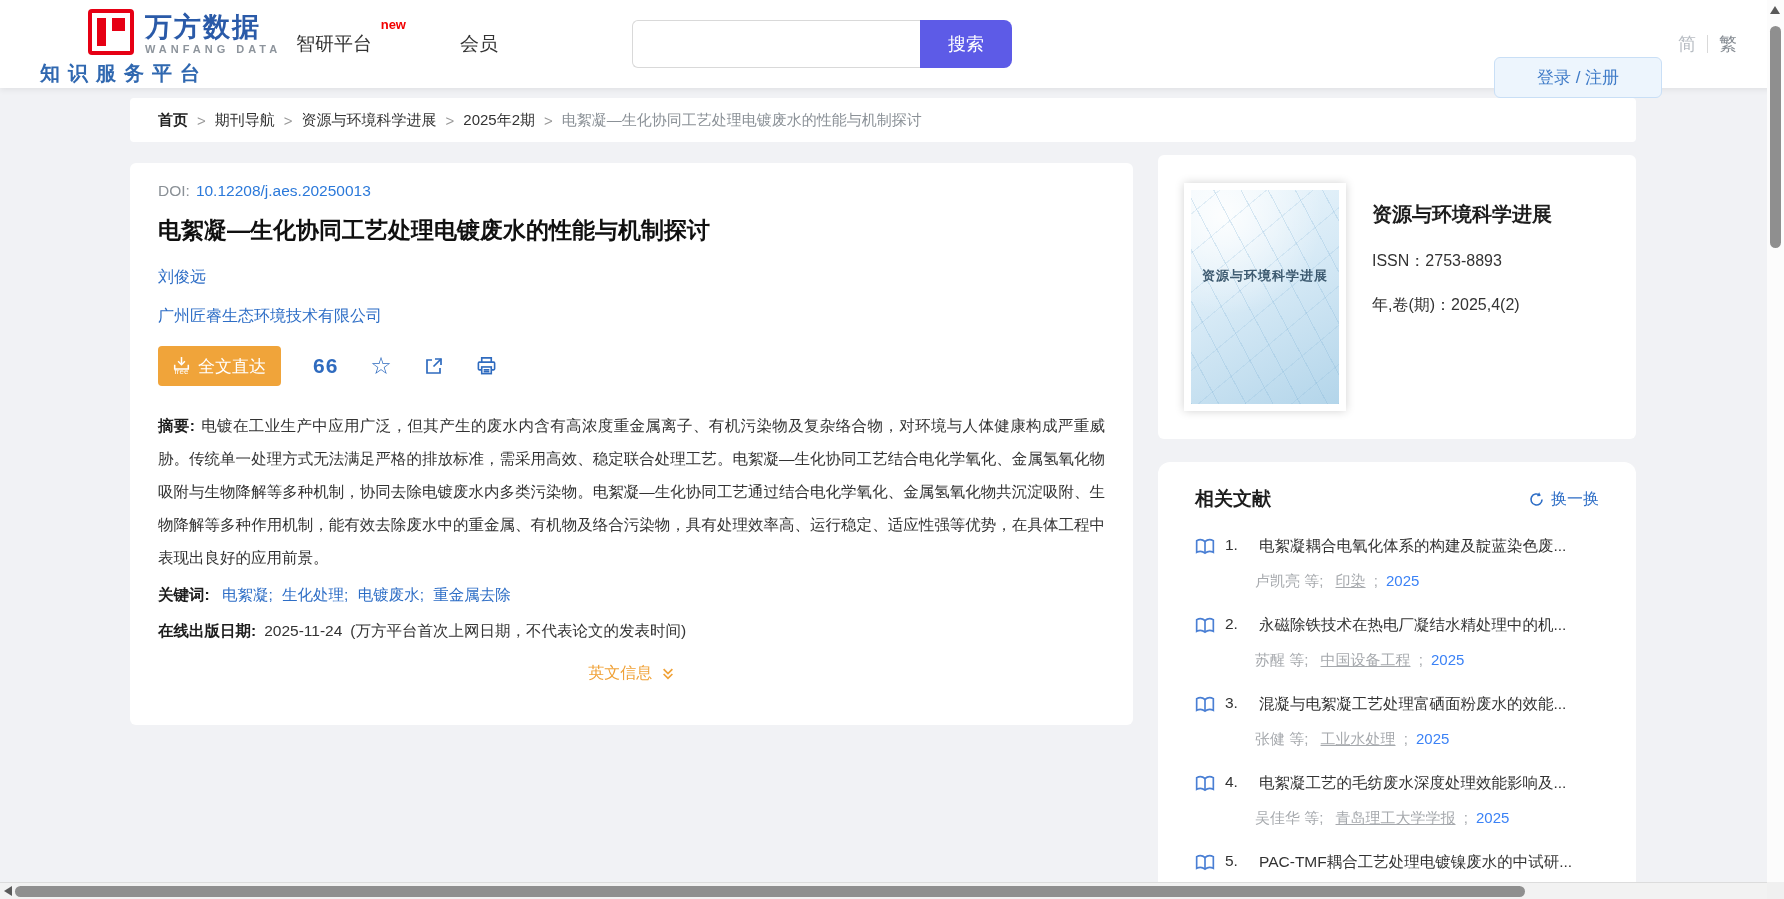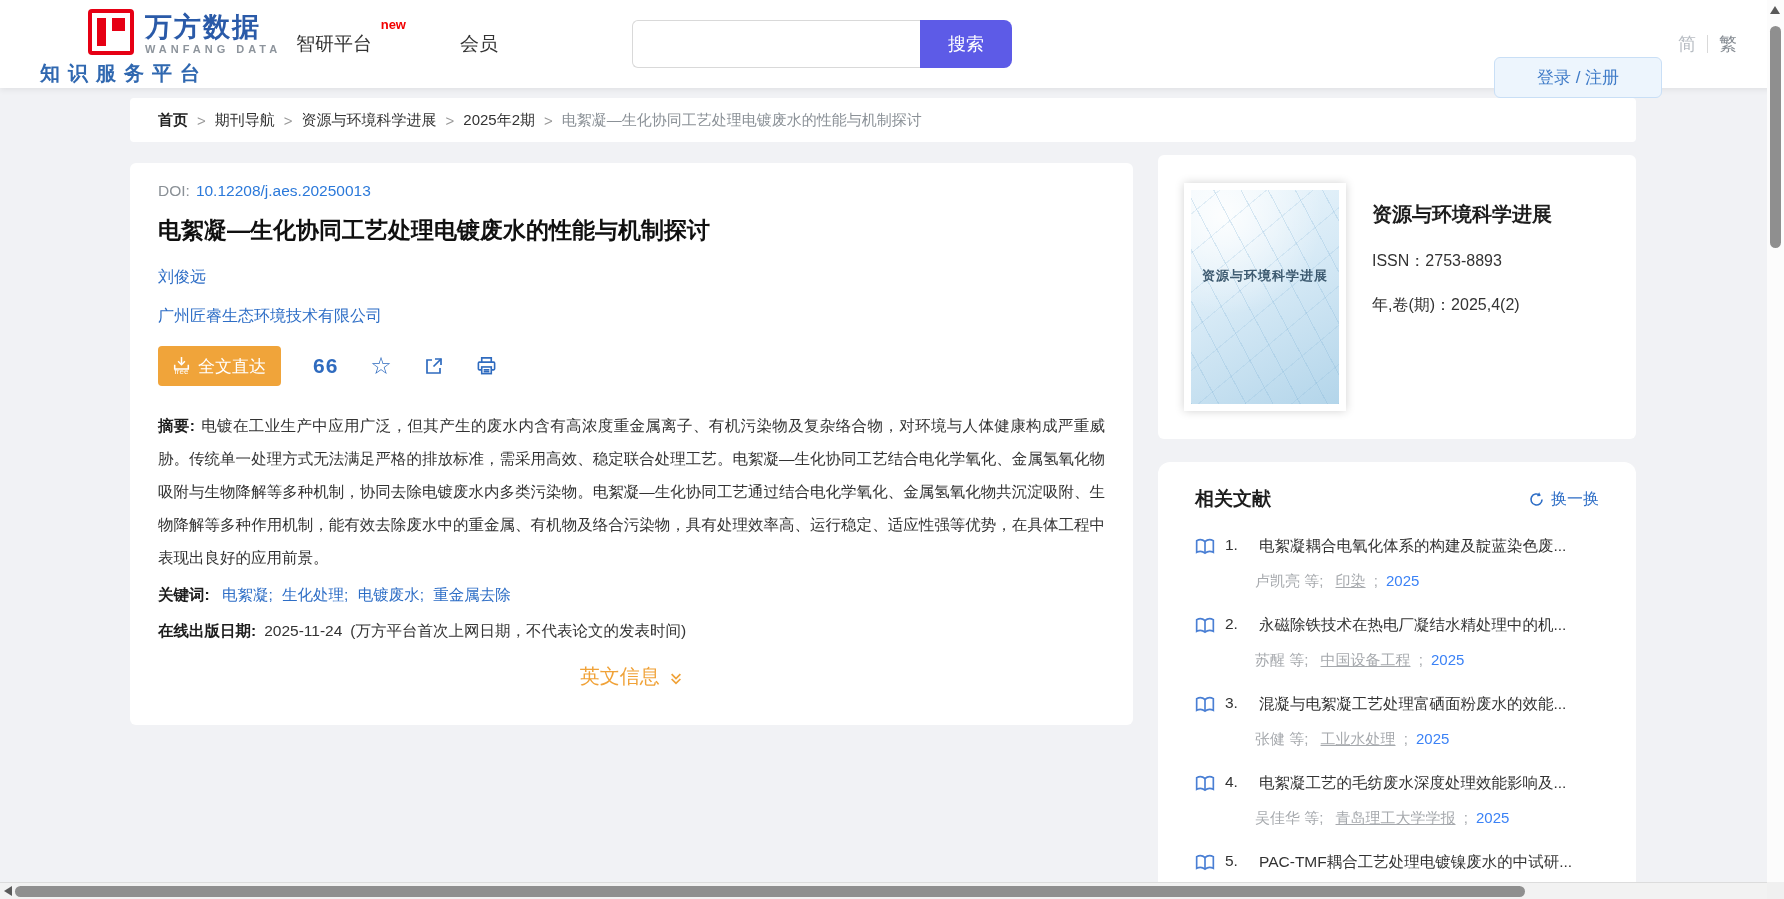--- a/index.html
+++ b/index.html
@@ -69,21 +69,21 @@
 
   .abstract { margin-top:23px; font-size:15.5px; color:#333; line-height:33px; text-align:justify; }
   .abs-label { font-weight:bold; color:#1d1d1d; margin-right:6px; }
   .keywords { margin-top:11px; font-size:15.5px; color:#333; }
   .kw-label { font-weight:bold; color:#1d1d1d; margin-right:8px; }
   .kw-link { color:#2e6ec6; cursor:pointer;margin-top:7px; }
   .kw-sep { color:#2e6ec6; margin-right:5px; }
   .pubdate { margin-top:15px; font-size:15.5px; color:#333; }
   .pd-label { font-weight:bold; color:#1d1d1d; margin-right:8px; }
   .pd-note { margin-left:8px; }
-  .english-toggle { margin-top:21px; text-align:center; color:#f0a238; font-size:20px; cursor:pointer; }
+  .english-toggle { margin-top:21px; text-align:center; color:#f0a238; font-size:16px; cursor:pointer; }
   .english-toggle svg { vertical-align:-3px; margin-left:4px; }
 
   
   .journal-card { position:absolute; left:1158px; top:155px; width:478px; height:284px;
       background:#fff; border-radius:6px; padding:28px 26px; display:flex; gap:26px; }
   .cover { width:162px; height:228px; background:#fff; padding:7px; box-shadow:0 0 9px rgba(0,0,0,.18); cursor:pointer; flex:none; }
   .cover-inner { width:100%; height:100%; position:relative;
       background:
         repeating-linear-gradient(62deg, rgba(130,180,215,.28) 0 1px, transparent 1px 24px),
         repeating-linear-gradient(-40deg, rgba(130,180,215,.20) 0 1px, transparent 1px 30px),

